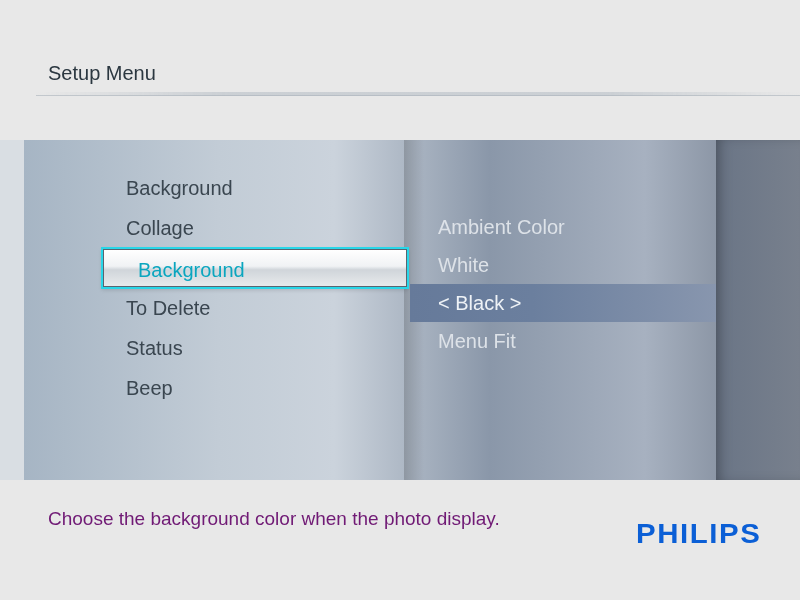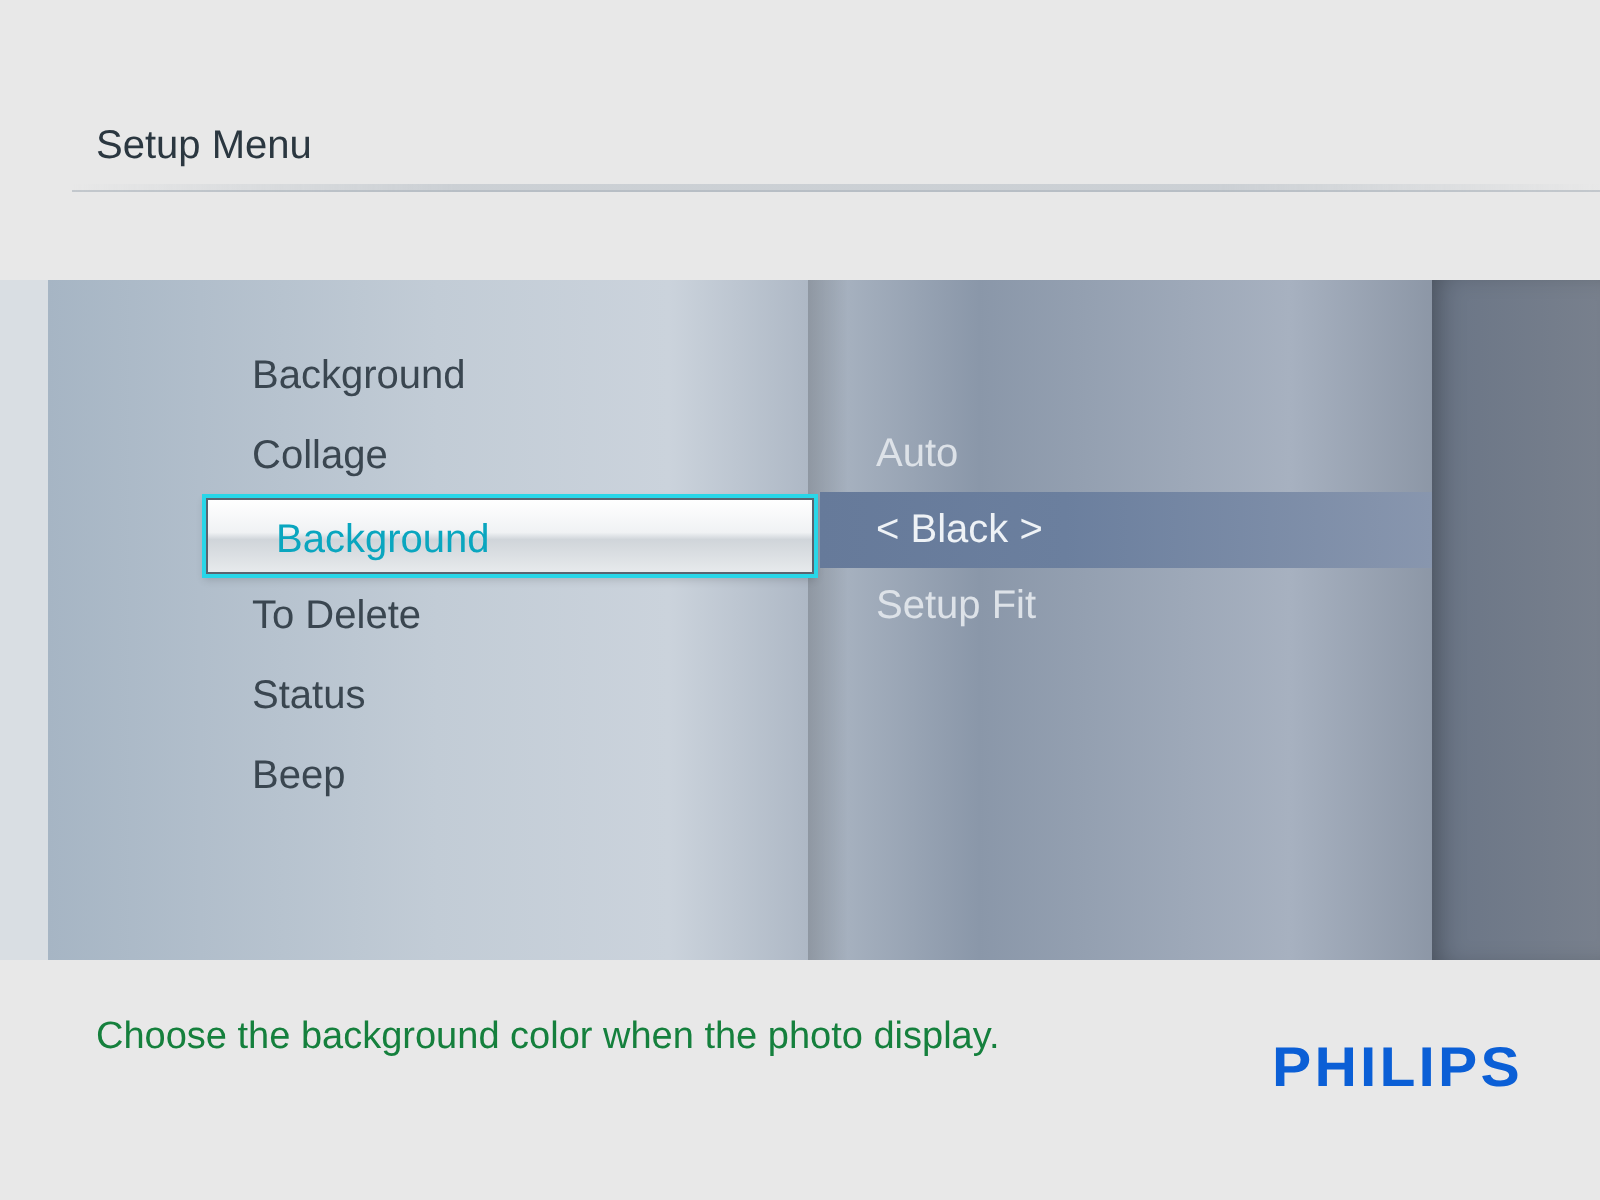--- a/index.html
+++ b/index.html
@@ -138,21 +138,21 @@
     top: 480px;
     width: 800px;
     height: 120px;
     background: #e8e8e8;
   }
   .footer-text {
     position: absolute;
     left: 48px;
     top: 28px;
     font-size: 19px;
-    color: #15803d;
+    color: #701a75;
   }
   .brand {
     position: absolute;
     right: 42px;
     top: 38px;
     font-size: 28px;
     font-weight: 800;
     letter-spacing: 1.5px;
     color: #0b5fd6;
     font-family: Arial, sans-serif;
@@ -175,22 +175,23 @@
   <div class="left-menu">
     <div class="menu-item">Background</div>
     <div class="menu-item">Collage</div>
     <div class="menu-item selected">Background</div>
     <div class="menu-item">To Delete</div>
     <div class="menu-item">Status</div>
     <div class="menu-item">Beep</div>
   </div>
 
   <div class="right-menu">
-    <div class="option-item">Auto</div>
+    <div class="option-item">Ambient Color</div>
+    <div class="option-item">White</div>
     <div class="option-item current">&lt; Black &gt;</div>
-    <div class="option-item">Setup Fit</div>
+    <div class="option-item">Menu Fit</div>
   </div>
 </div>
 
 <div class="footer">
   <div class="footer-text">Choose the background color when the photo display.</div>
   <div class="brand">PHILIPS</div>
 </div>
 
 </body></html>

